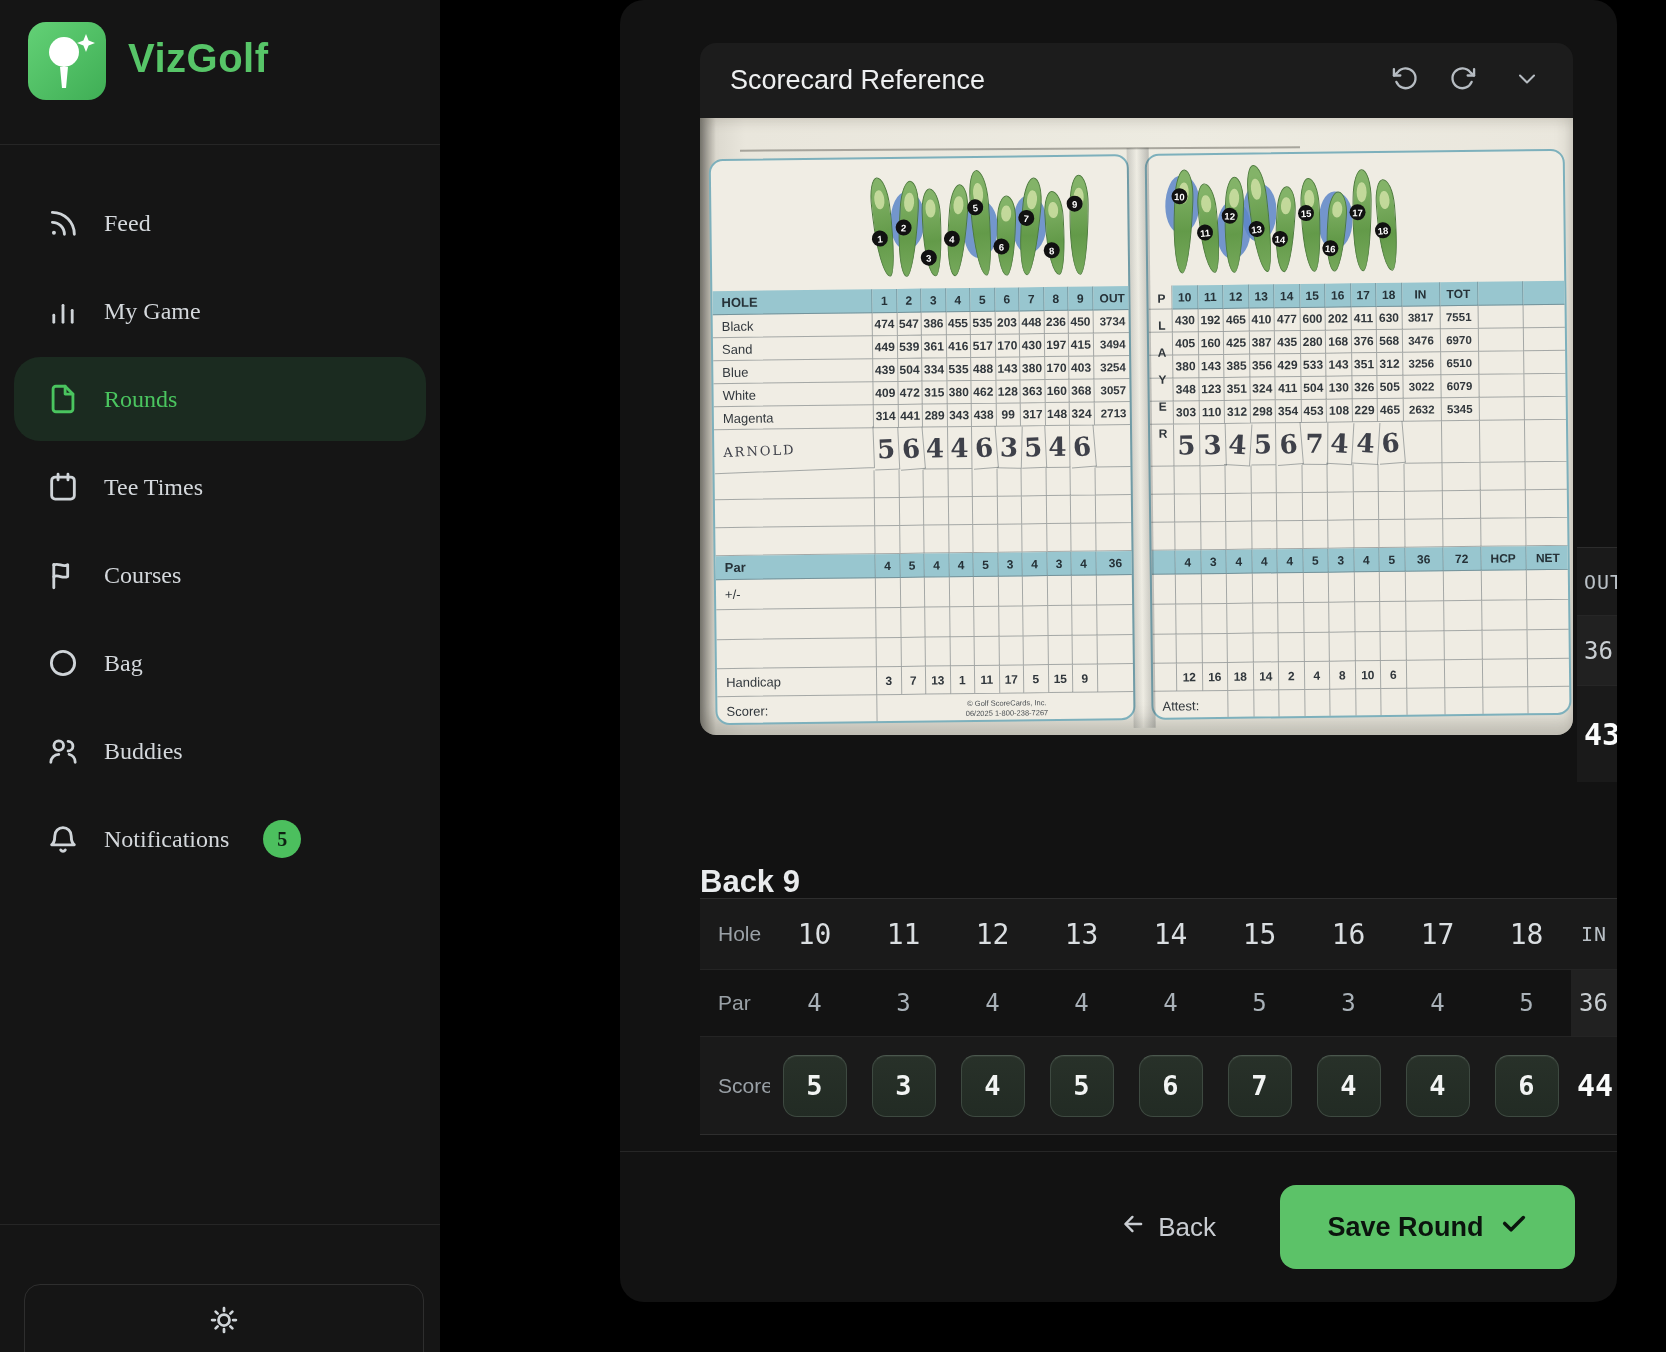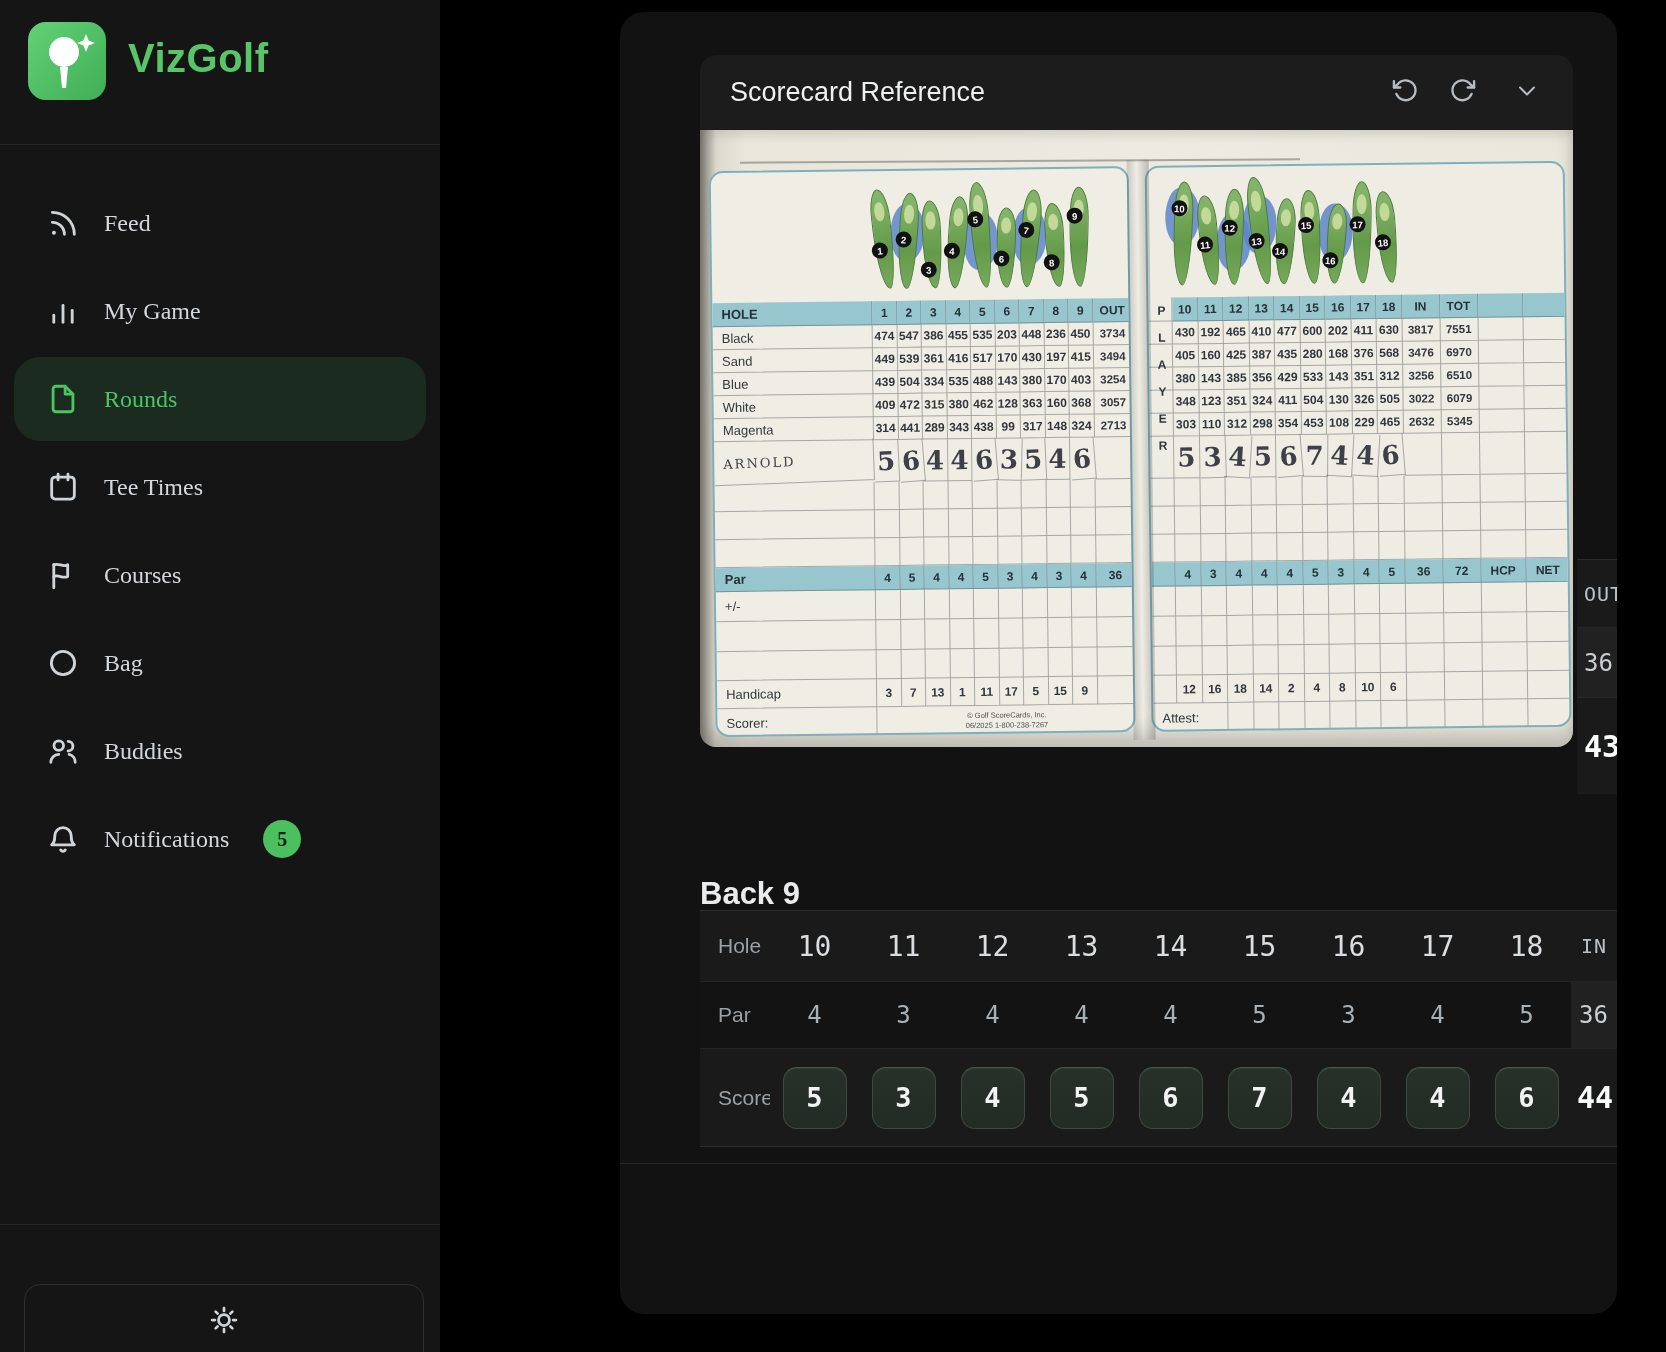--- a/index.html
+++ b/index.html
@@ -24,21 +24,21 @@
   .nav-item.active .nav-label{color:#4ac55f;font-weight:500;}
   .nav-item.active .nav-icon svg{stroke:#4ac55f;}
   .nav-badge{margin-left:34px;width:38px;height:38px;border-radius:50%;background:#4cbf5e;
              display:flex;align-items:center;justify-content:center;font-size:20px;font-weight:bold;color:#0e2012;}
   .theme-btn{position:absolute;left:24px;top:1284px;width:400px;height:92px;border-radius:16px;
              border:1.5px solid #2e2e2e;background:transparent;display:flex;justify-content:center;
              align-items:flex-start;padding-top:20px;cursor:pointer;}
   .theme-btn svg{width:30px;height:30px;stroke:#cfd4d8;fill:none;stroke-width:2.2;stroke-linecap:round;}
 
   
-  .panel{position:absolute;left:620px;top:12px;width:997px;height:1302px;background:#121212;border-radius:24px;overflow:hidden;}
+  .panel{position:absolute;left:620px;top:0;width:997px;height:1302px;background:#121212;border-radius:24px;overflow:hidden;}
 
   .card{position:absolute;left:80px;top:43px;width:873px;height:692px;border-radius:16px;background:#1c1c1c;overflow:hidden;}
   .card-header{position:relative;height:75px;display:flex;align-items:center;padding:0 30px;}
   .card-title{font-size:27px;font-weight:500;color:#eef0f1;}
   .card-actions{margin-left:auto;display:flex;align-items:center;gap:26px;}
   .icon-btn{width:32px;height:32px;display:flex;align-items:center;justify-content:center;cursor:pointer;background:none;border:none;padding:0;}
   .icon-btn svg{width:28px;height:28px;stroke:#b6bcc2;fill:none;stroke-width:2;stroke-linecap:round;stroke-linejoin:round;}
   .icon-btn.chev{margin-left:6px;}
   .icon-btn.chev svg{width:24px;height:24px;}
 
@@ -812,14 +812,33 @@
         <div class="b9-cell r-score">
           <button class="score-btn">4</button>
         </div>
         <div class="b9-cell r-score">
           <button class="score-btn">6</button>
         </div>
         <div class="b9-cell b9-in-score r-score">44</div>
       </div>
 
     <div class="footer-div"></div>
+    <div class="footer">
+      <button class="back-btn">
+        <span>
+          <svg viewBox="0 0 24 24">
+              <path d="M19.5 12h-14"></path>
+              <polyline points="11.5 5.5 5 12 11.5 18.5"></polyline>
+            </svg>
+        </span>
+        <span>Back</span>
+      </button>
+      <button class="save-btn">
+        <span>Save Round</span>
+        <span>
+          <svg viewBox="0 0 24 24">
+              <polyline points="20 6.5 9.5 17 4 11.5"></polyline>
+            </svg>
+        </span>
+      </button>
+    </div>
   </main>
 </div>
 
 </body></html>

